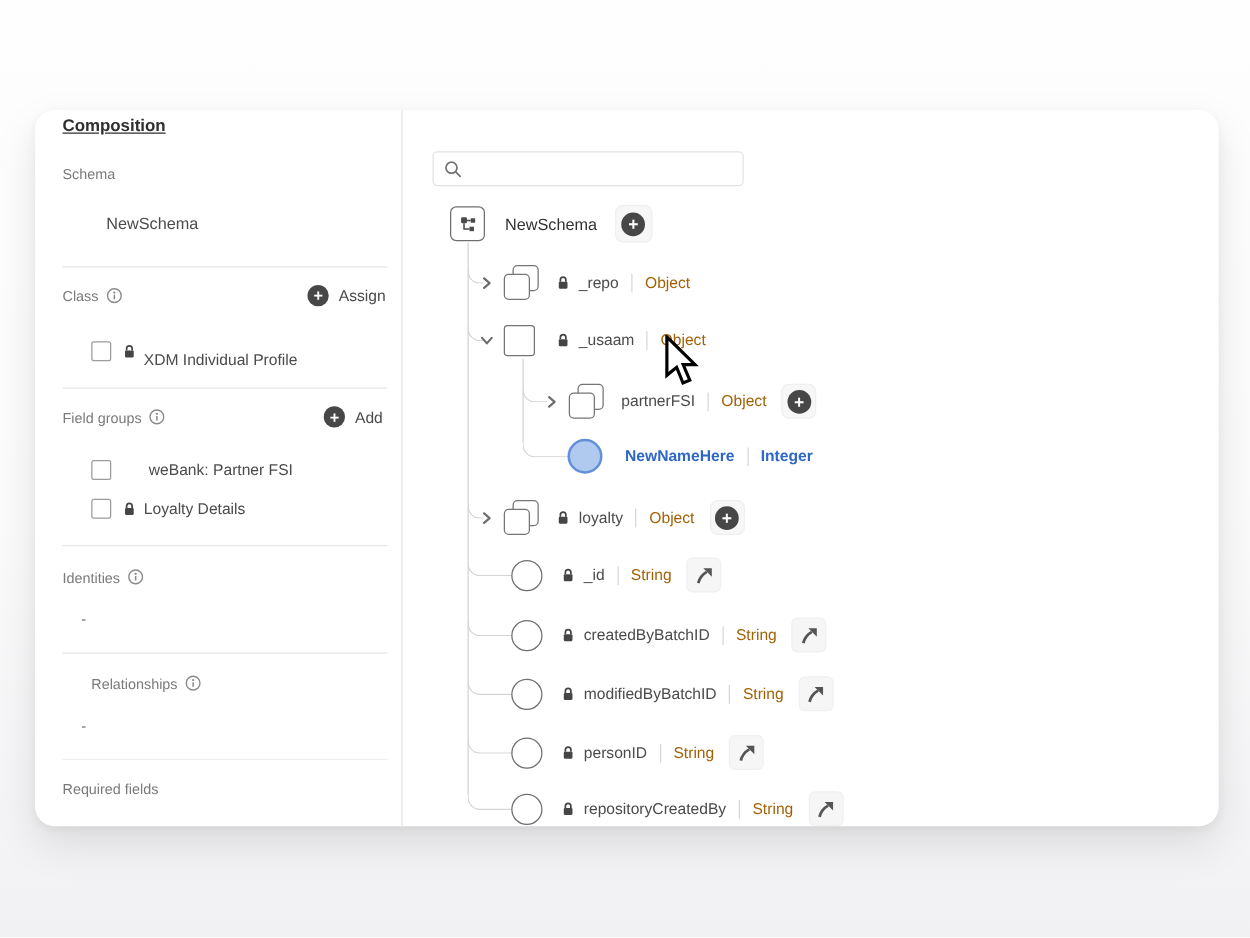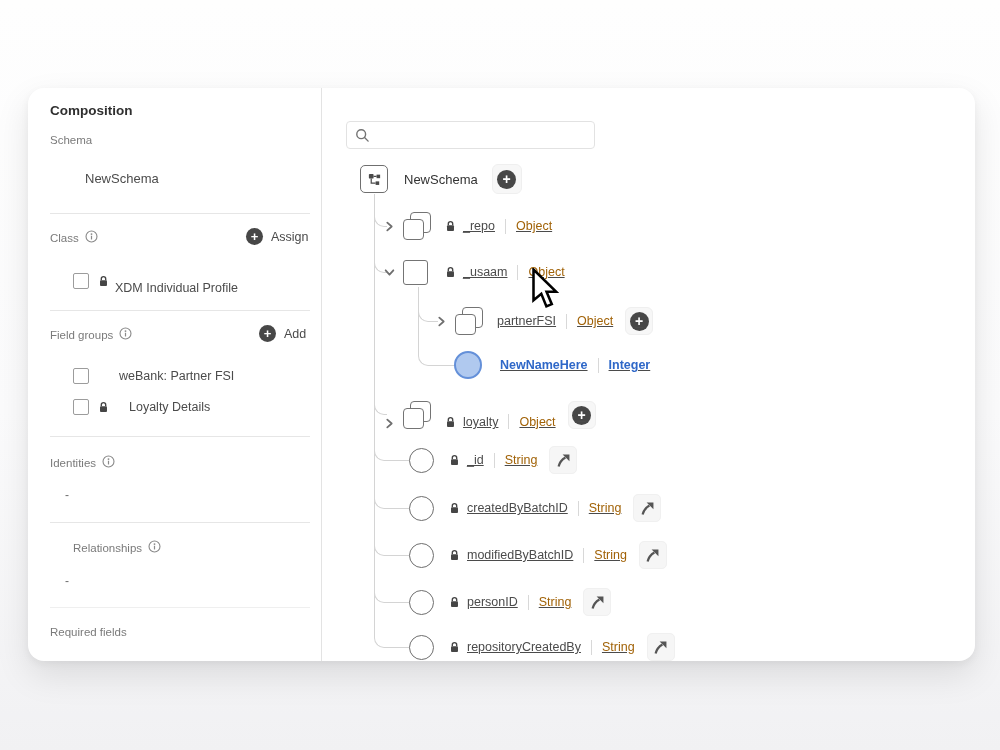--- a/index.html
+++ b/index.html
@@ -34,21 +34,21 @@
   .root-row{position:absolute;left:332px;top:76px;display:flex;align-items:center;height:30px;}
   .root-iconbox{width:28px;height:28px;border:1.7px solid #6f6f6f;border-radius:5px;background:#fff;
     display:flex;align-items:center;justify-content:center;box-sizing:border-box;}
   .root-name{font-size:13px;color:#323232;margin-left:16px;}
   .sq-btn{width:30px;height:30px;border-radius:6px;background:#f7f7f7;border:1px solid #efefef;
     display:flex;align-items:center;justify-content:center;box-sizing:border-box;cursor:pointer;}
   .sq-btn .plus-circle{width:19px;height:19px;font-size:14px;}
   .trunk{position:absolute;border-left:1.5px solid #d4d4d4;}
   .elbow{position:absolute;border-left:1.5px solid #d4d4d4;border-bottom:1.5px solid #d4d4d4;
     border-bottom-left-radius:10px;}
-  .tree-row{position:absolute;display:flex;align-items:center;height:30px;text-decoration:underline;}
+  .tree-row{position:absolute;display:flex;align-items:center;height:30px;}
   .chev{margin-right:8px;display:flex;align-items:center;}
   .icon-stack{position:relative;width:28px;height:28px;margin-right:14px;flex:none;}
   .icon-stack .back{position:absolute;left:7px;top:0;width:19px;height:19px;border:1.6px solid #747474;border-radius:4px;}
   .icon-stack .front{position:absolute;left:0;top:7px;width:19px;height:19px;border:1.6px solid #747474;border-radius:4px;background:#fff;}
   .icon-square{width:23px;height:23px;border:1.6px solid #747474;border-radius:3px;background:#fff;margin-right:17px;flex:none;}
   .icon-circle{width:23px;height:23px;border:1.8px solid #6e6e6e;border-radius:50%;background:#fff;margin-right:15px;flex:none;}
   .icon-circle.sel{width:24px;height:24px;border:2px solid #6490d9;background:#b0c9ef;margin-right:18px;}
   .t-lock{margin-right:7px;display:flex;align-items:center;}
   .t-name{font-size:12.5px;color:#4b4b4b;white-space:nowrap;}
   .t-sep{width:1px;height:15px;background:#d8d8d8;margin:0 10px;}
@@ -60,21 +60,21 @@
   .cursor{position:absolute;left:501px;top:180px;pointer-events:none;z-index:50;}
 </style>
 </head>
 <body>
 
 <div class="stage">
   <div class="card">
 
     <div class="vdivider"></div>
 
-    <div class="abs panel-title" style="left:22px;top:15px;">Composition</div>
+    <div class="abs panel-title" style="left:22px;top:5px;text-decoration:underline;">Composition</div>
 
     <div class="abs sec-label" style="left:22px;top:46px;">Schema</div>
     <div class="abs value-13" style="left:57px;top:83px;">NewSchema</div>
 
     <div class="hdivider" style="top:125px;"></div>
 
     <div class="abs sec-label" style="left:22px;top:142px;">
       <span>Class</span>
       <span class="tpl-info">
   <svg width="13" height="13" viewBox="0 0 14 14">
@@ -120,21 +120,21 @@
       <span class="check-label" style="margin-left:30px;">weBank: Partner FSI</span>
     </div>
     <div class="check-row" style="left:45px;top:311px;">
       <span class="checkbox"></span>
       <span class="lockwrap tpl-lock" style="margin-left:9px;">
   <svg width="11" height="13" viewBox="0 0 12 13">
     <path d="M3.6 5.2V3.6a2.4 2.4 0 0 1 4.8 0v1.6" fill="none" stroke="#454545" stroke-width="1.5"></path>
     <rect x="2.2" y="5.2" width="7.6" height="6.2" rx="1" fill="#454545"></rect>
   </svg>
 </span>
-      <span class="check-label" style="margin-left:20px;">Loyalty Details</span>
+      <span class="check-label" style="margin-left:6px;">Loyalty Details</span>
     </div>
 
     <div class="hdivider" style="top:348px;"></div>
 
     <div class="abs sec-label" style="left:22px;top:367px;">
       <span>Identities</span>
       <span class="tpl-info">
   <svg width="13" height="13" viewBox="0 0 14 14">
     <circle cx="7" cy="7" r="5.9" fill="none" stroke="#8a8a8a" stroke-width="1.2"></circle>
     <circle cx="7" cy="4.4" r="1" fill="#8a8a8a"></circle>
@@ -255,21 +255,21 @@
       </span>
     </div>
 
     <div class="tree-row" style="left:426px;top:262px;">
       <span class="icon-circle sel"></span>
       <span class="t-name sel-text">NewNameHere</span>
       <span class="t-sep"></span>
       <span class="t-type sel-text">Integer</span>
     </div>
 
-    <div class="tree-row" style="left:356px;top:311px;align-items:flex-end;">
+    <div class="tree-row" style="left:356px;top:311px;">
       <span class="chev tpl-chev-right">
   <svg width="11" height="11" viewBox="0 0 10 10">
     <path d="M3 1.5 L7 5 L3 8.5" stroke="#6e6e6e" stroke-width="1.6" fill="none" stroke-linecap="round" stroke-linejoin="round"></path>
   </svg>
 </span>
       <span class="icon-stack">
           <span class="back"></span>
           <span class="front"></span>
         </span>
       <span class="t-lock tpl-lock">

